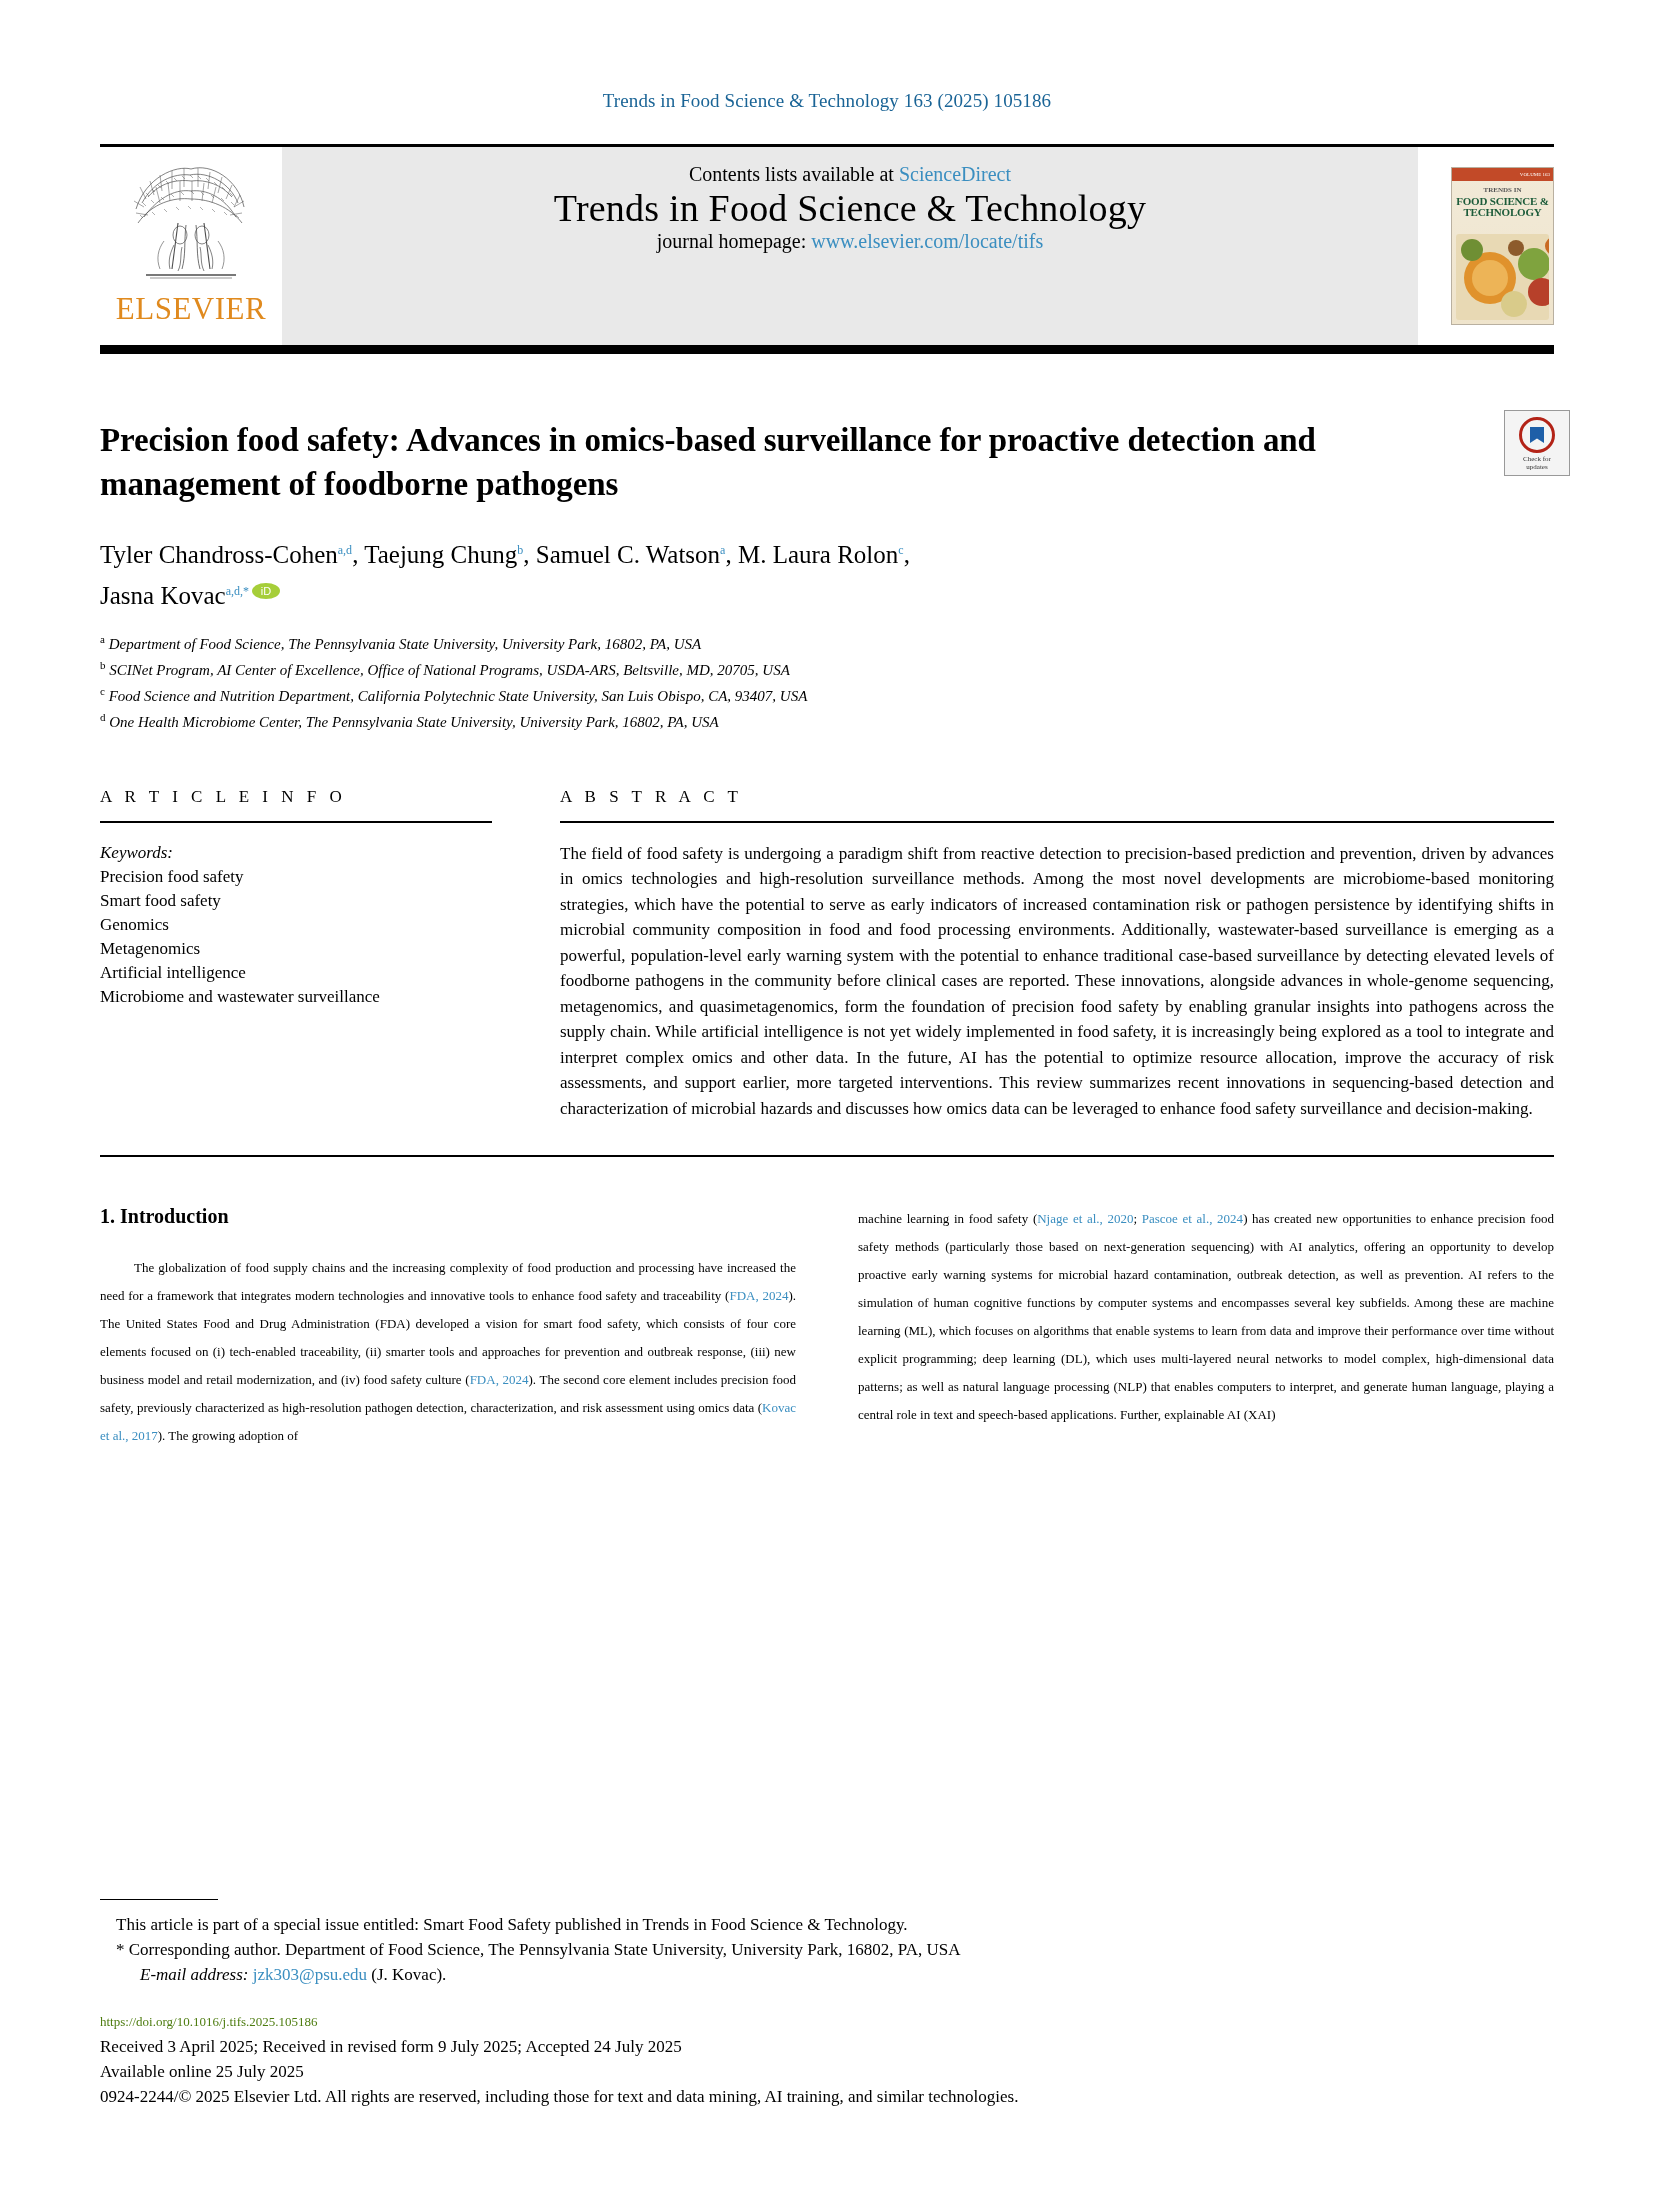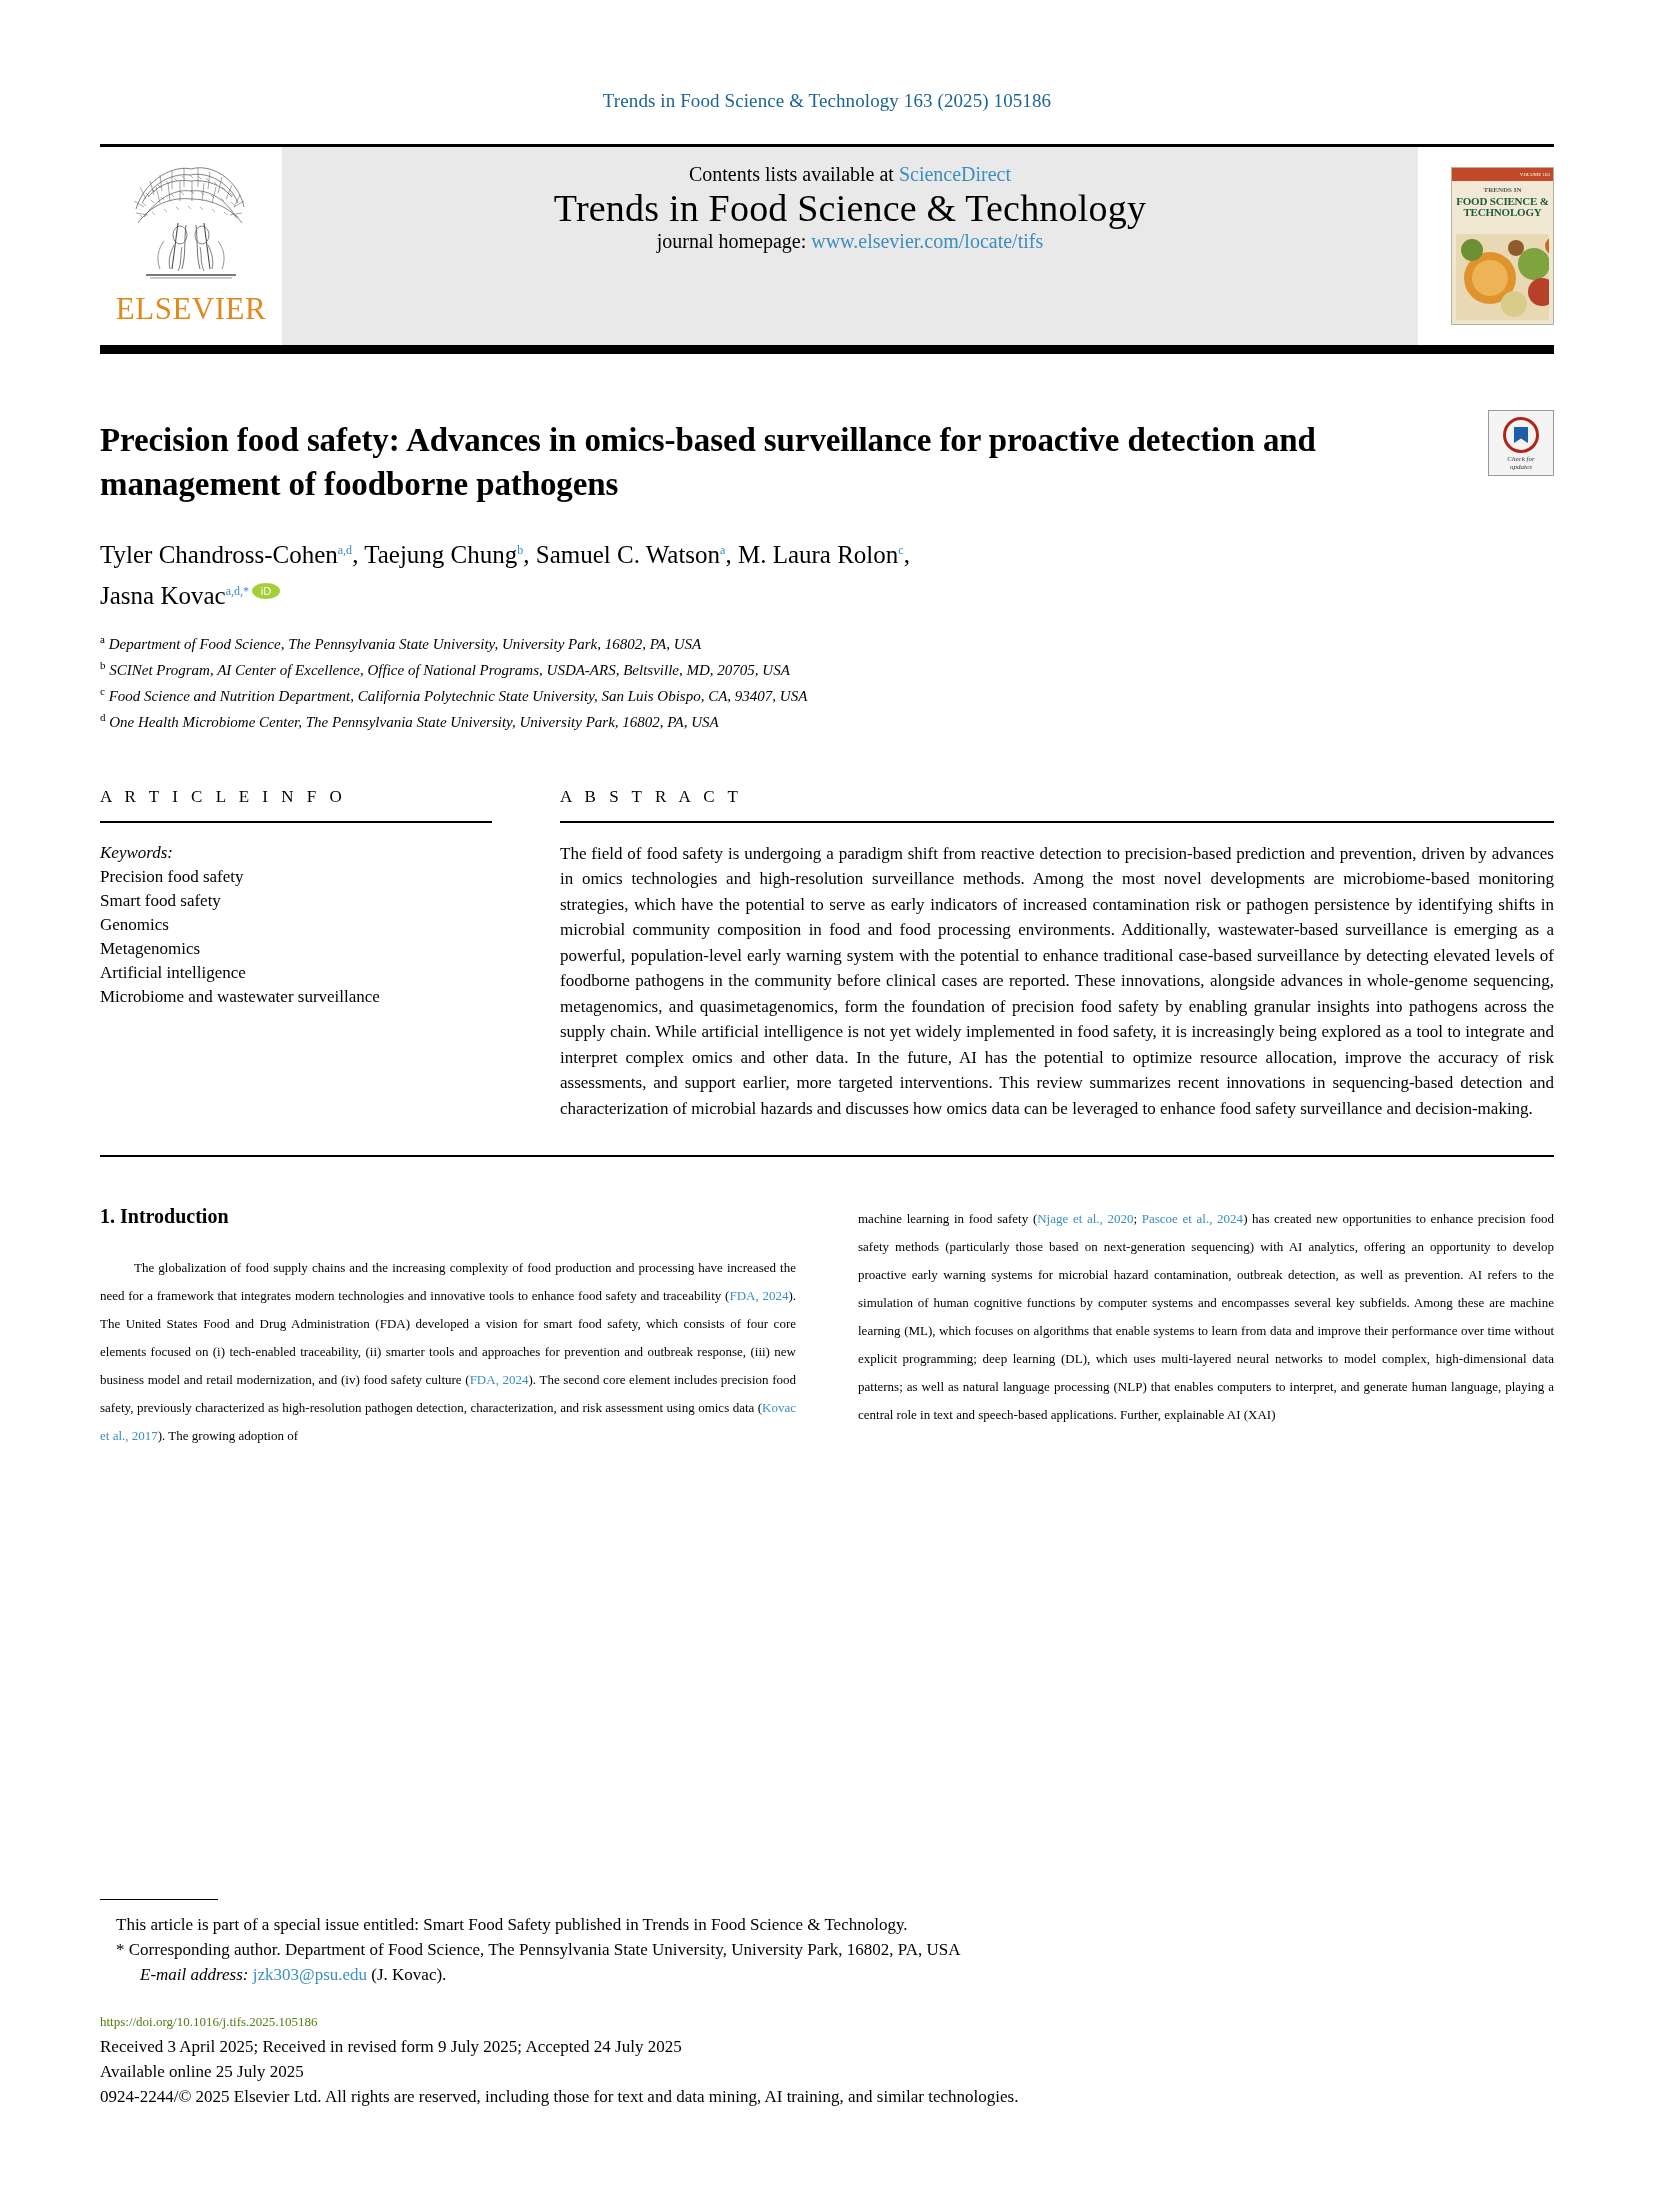--- a/index.html
+++ b/index.html
@@ -123,32 +123,31 @@
     overflow: hidden;
   }
   .masthead-rule-bottom {
     border-top: 9px solid #000;
     margin-bottom: 0;
   }
 
   
   .updates-badge {
     position: absolute;
-    right: 100px;
+    right: 84px;
     top: 410px;
     width: 66px;
     height: 66px;
     border: 1px solid #999;
     background: #f4f4f4;
     display: flex;
     flex-direction: column;
     align-items: center;
     justify-content: center;
     box-sizing: border-box;
-    font-style: italic;
   }
   .updates-badge .ring {
     width: 30px; height: 30px;
     border-radius: 50%;
     border: 3px solid #b32317;
     display:flex; align-items:center; justify-content:center;
     margin-top: 2px;
   }
   .updates-badge .ring .inner {
     width: 14px; height: 16px;

